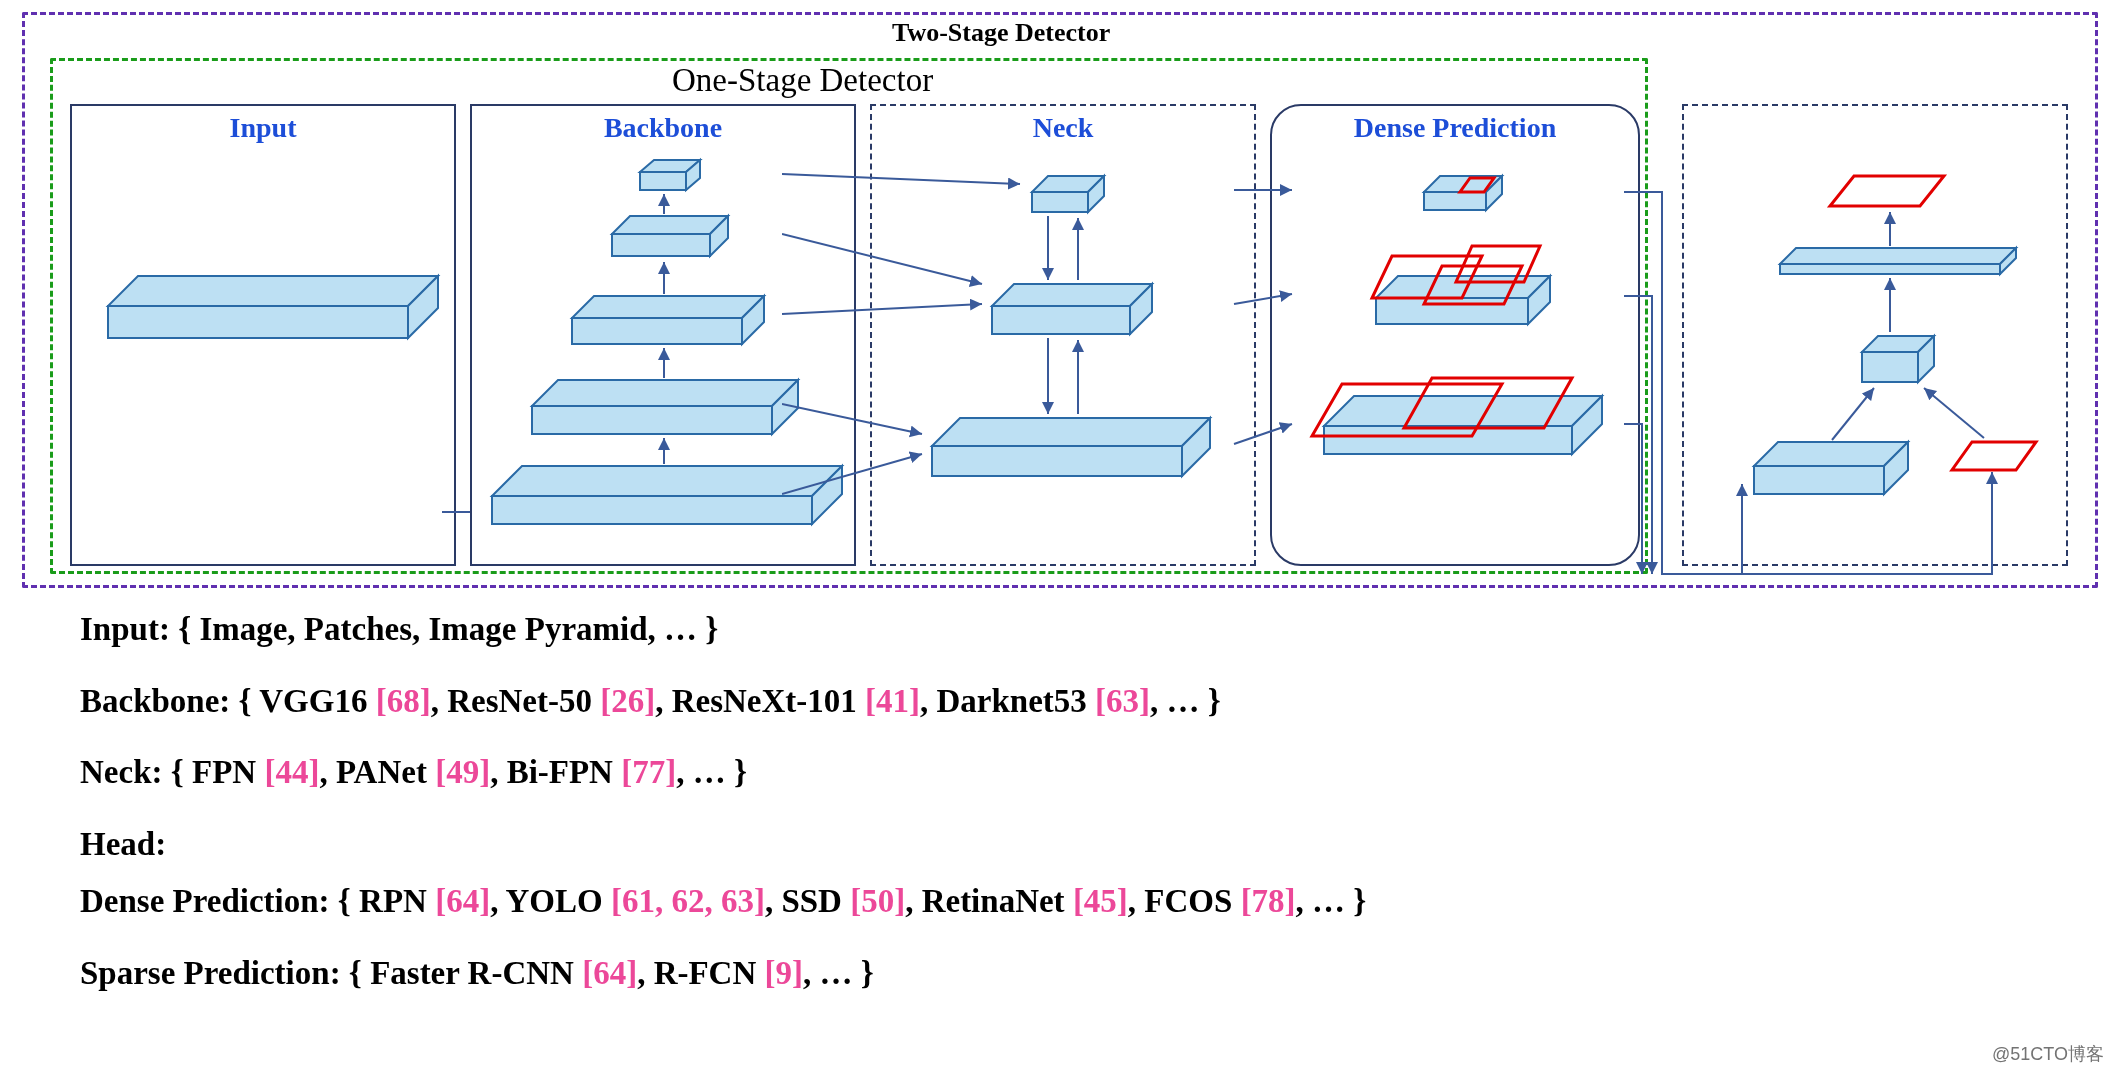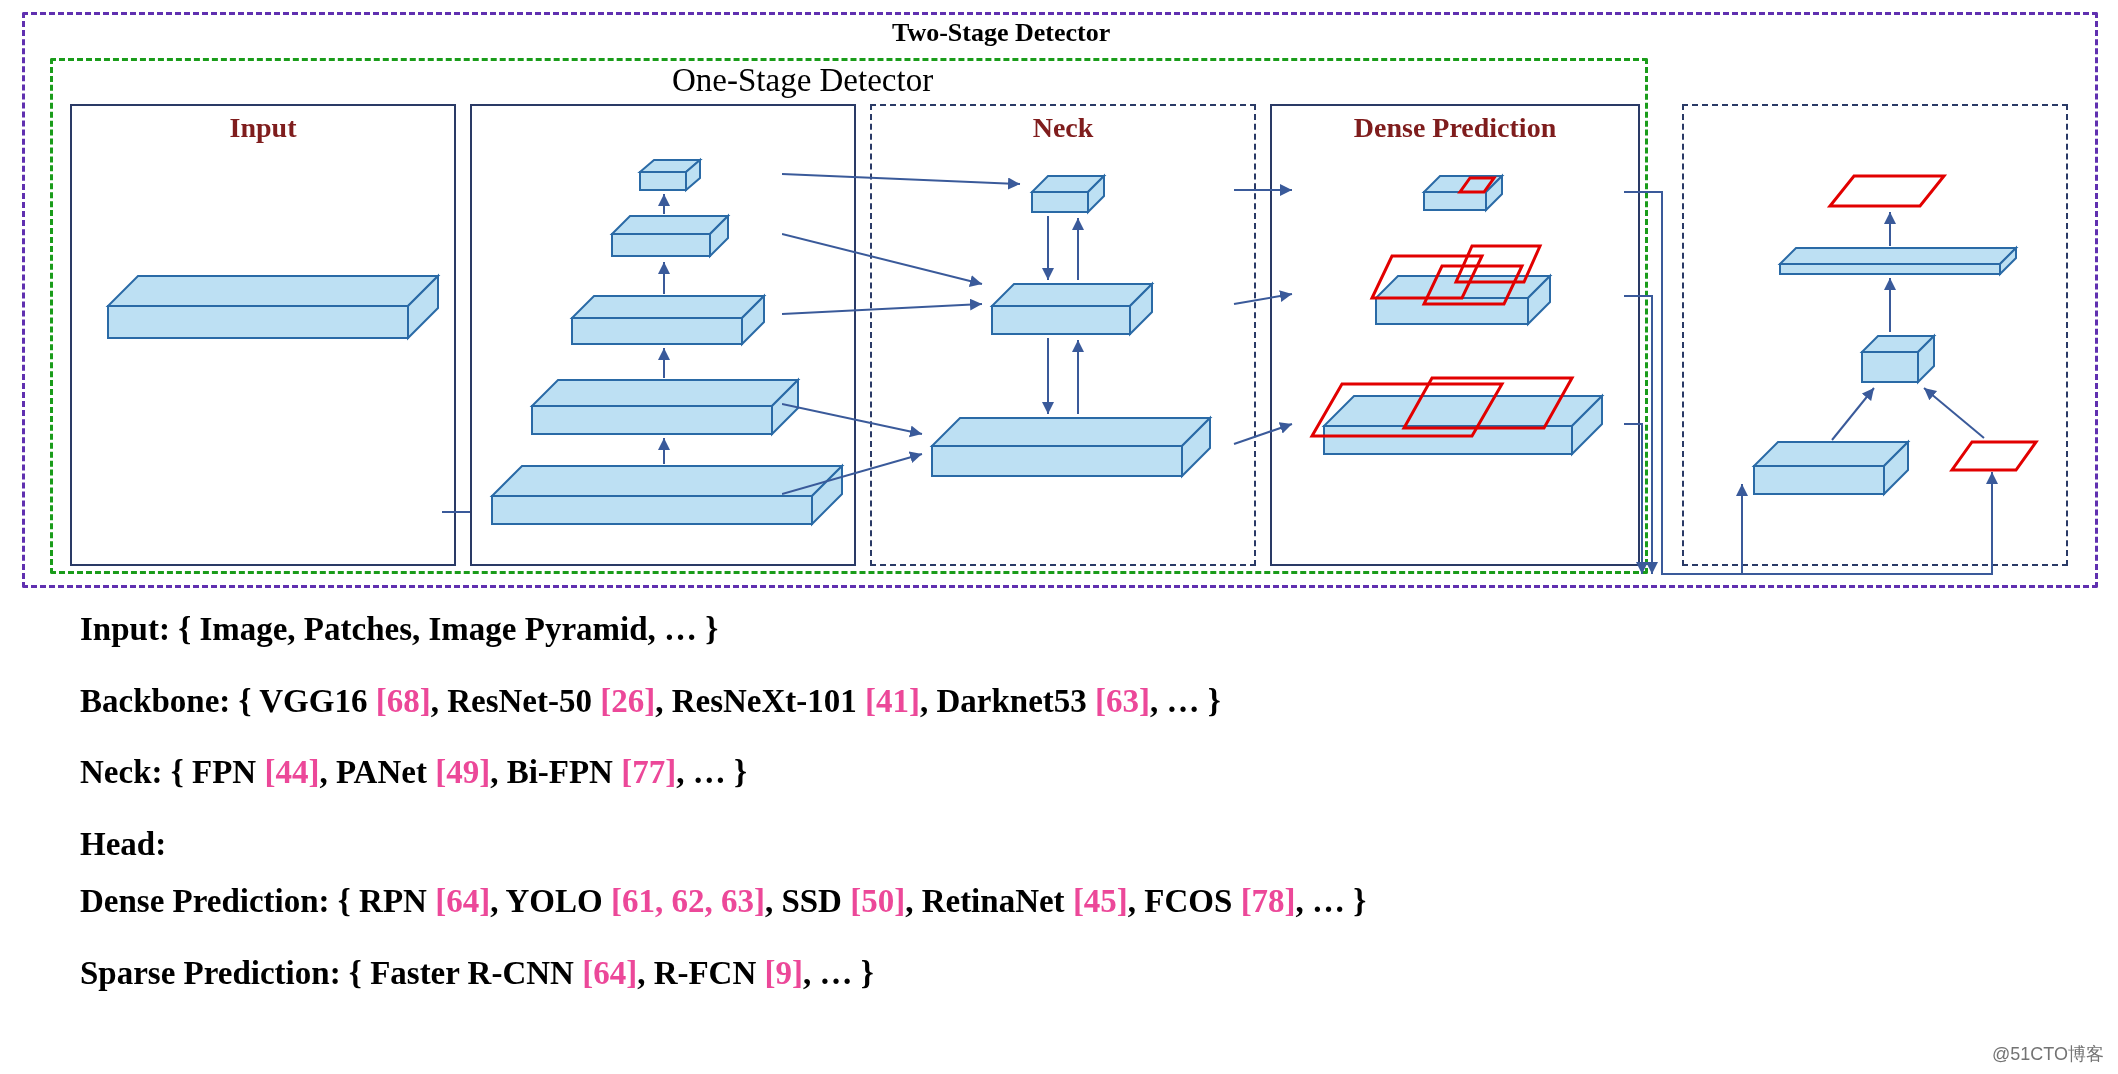--- a/index.html
+++ b/index.html
@@ -50,28 +50,28 @@
     top: 92px;
     height: 462px;
   }
   .block-title {
     position: absolute;
     top: 6px;
     width: 100%;
     text-align: center;
     font-size: 28px;
     font-weight: bold;
-    color: #7f1d1d;
+    color: #1d4ed8;
   }
   .solid-box { border: 2px solid #2a3a66; background: #fff; }
   .dashed-box { border: 2px dashed #2a3a66; background: #fff; }
   .bk-input    { left: 48px;  width: 386px; }
   .bk-backbone { left: 448px; width: 386px; }
   .bk-neck     { left: 848px; width: 386px; }
-  .bk-dense    { left: 1248px;width: 370px; }
+  .bk-dense    { left: 1248px;width: 370px; border-radius: 31px; }
   .bk-sparse   { left: 1660px;width: 386px; }
 
   .caption-area {
     position: absolute;
     left: 80px;
     top: 610px;
     width: 1900px;
     font-size: 33px;
     font-weight: bold;
     color: #000;
@@ -116,20 +116,21 @@
   <svg width="60" height="40" style="position:absolute;left:418px;top:480px">
     <defs>
       <marker id="arr0" markerWidth="8" markerHeight="8" refX="6" refY="3" orient="auto">
         <path d="M0,0 L6,3 L0,6 Z" fill="#3a5a9a"></path>
       </marker>
     </defs>
     <line x1="2" y1="20" x2="56" y2="20" stroke="#3a5a9a" stroke-width="2" marker-end="url(#arr0)"></line>
   </svg>
 
   <div class="block bk-backbone solid-box">
+    <div class="block-title">Backbone</div>
     <svg width="386" height="462">
       <defs>
         <marker id="arrB" markerWidth="8" markerHeight="8" refX="6" refY="3" orient="auto">
           <path d="M0,0 L6,3 L0,6 Z" fill="#3a5a9a"></path>
         </marker>
       </defs>
 
       <g fill="#bde0f3" stroke="#2a6aa6" stroke-width="2">
 
         <polygon points="20,390 340,390 370,360 50,360"></polygon>

